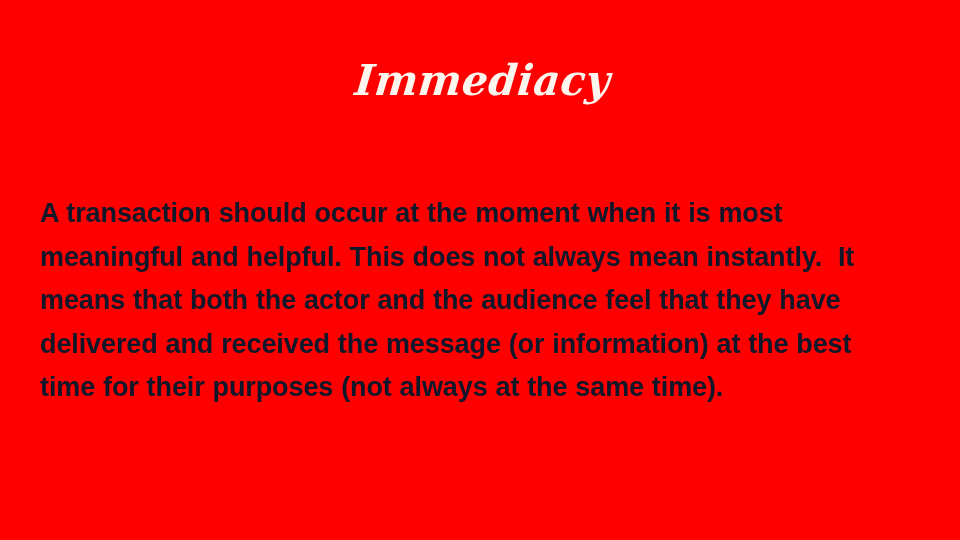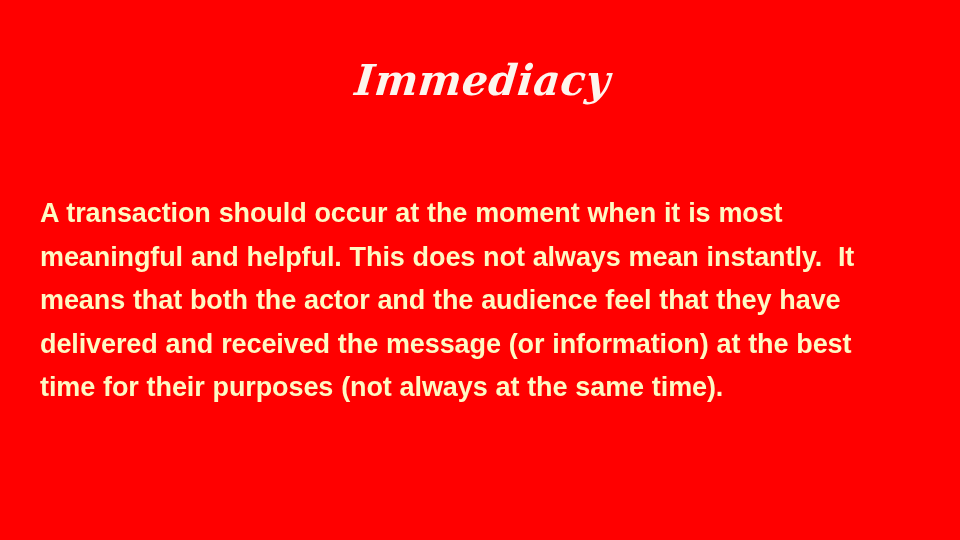--- a/index.html
+++ b/index.html
@@ -72,16 +72,16 @@
 </head>
 <body>
 
 <div id="slide" style="background: rgb(255, 0, 0);">
 
   <div id="title-block">
     <h1 id="slide-title" style="color: rgb(253, 245, 238);">Immediacy</h1>
   </div>
 
   <div id="body-block">
-    <p id="body-text" style="color: #fef9c3;">A transaction should occur at the moment when it is most meaningful and helpful. This does not always mean instantly.  It means that both the actor and the audience feel that they have delivered and received the message (or information) at the best time for their purposes (not always at the same time).</p>
+    <p id="body-text" style="color: #0f172a;">A transaction should occur at the moment when it is most meaningful and helpful. This does not always mean instantly.  It means that both the actor and the audience feel that they have delivered and received the message (or information) at the best time for their purposes (not always at the same time).</p>
   </div>
 
 </div>
 
 </body></html>

